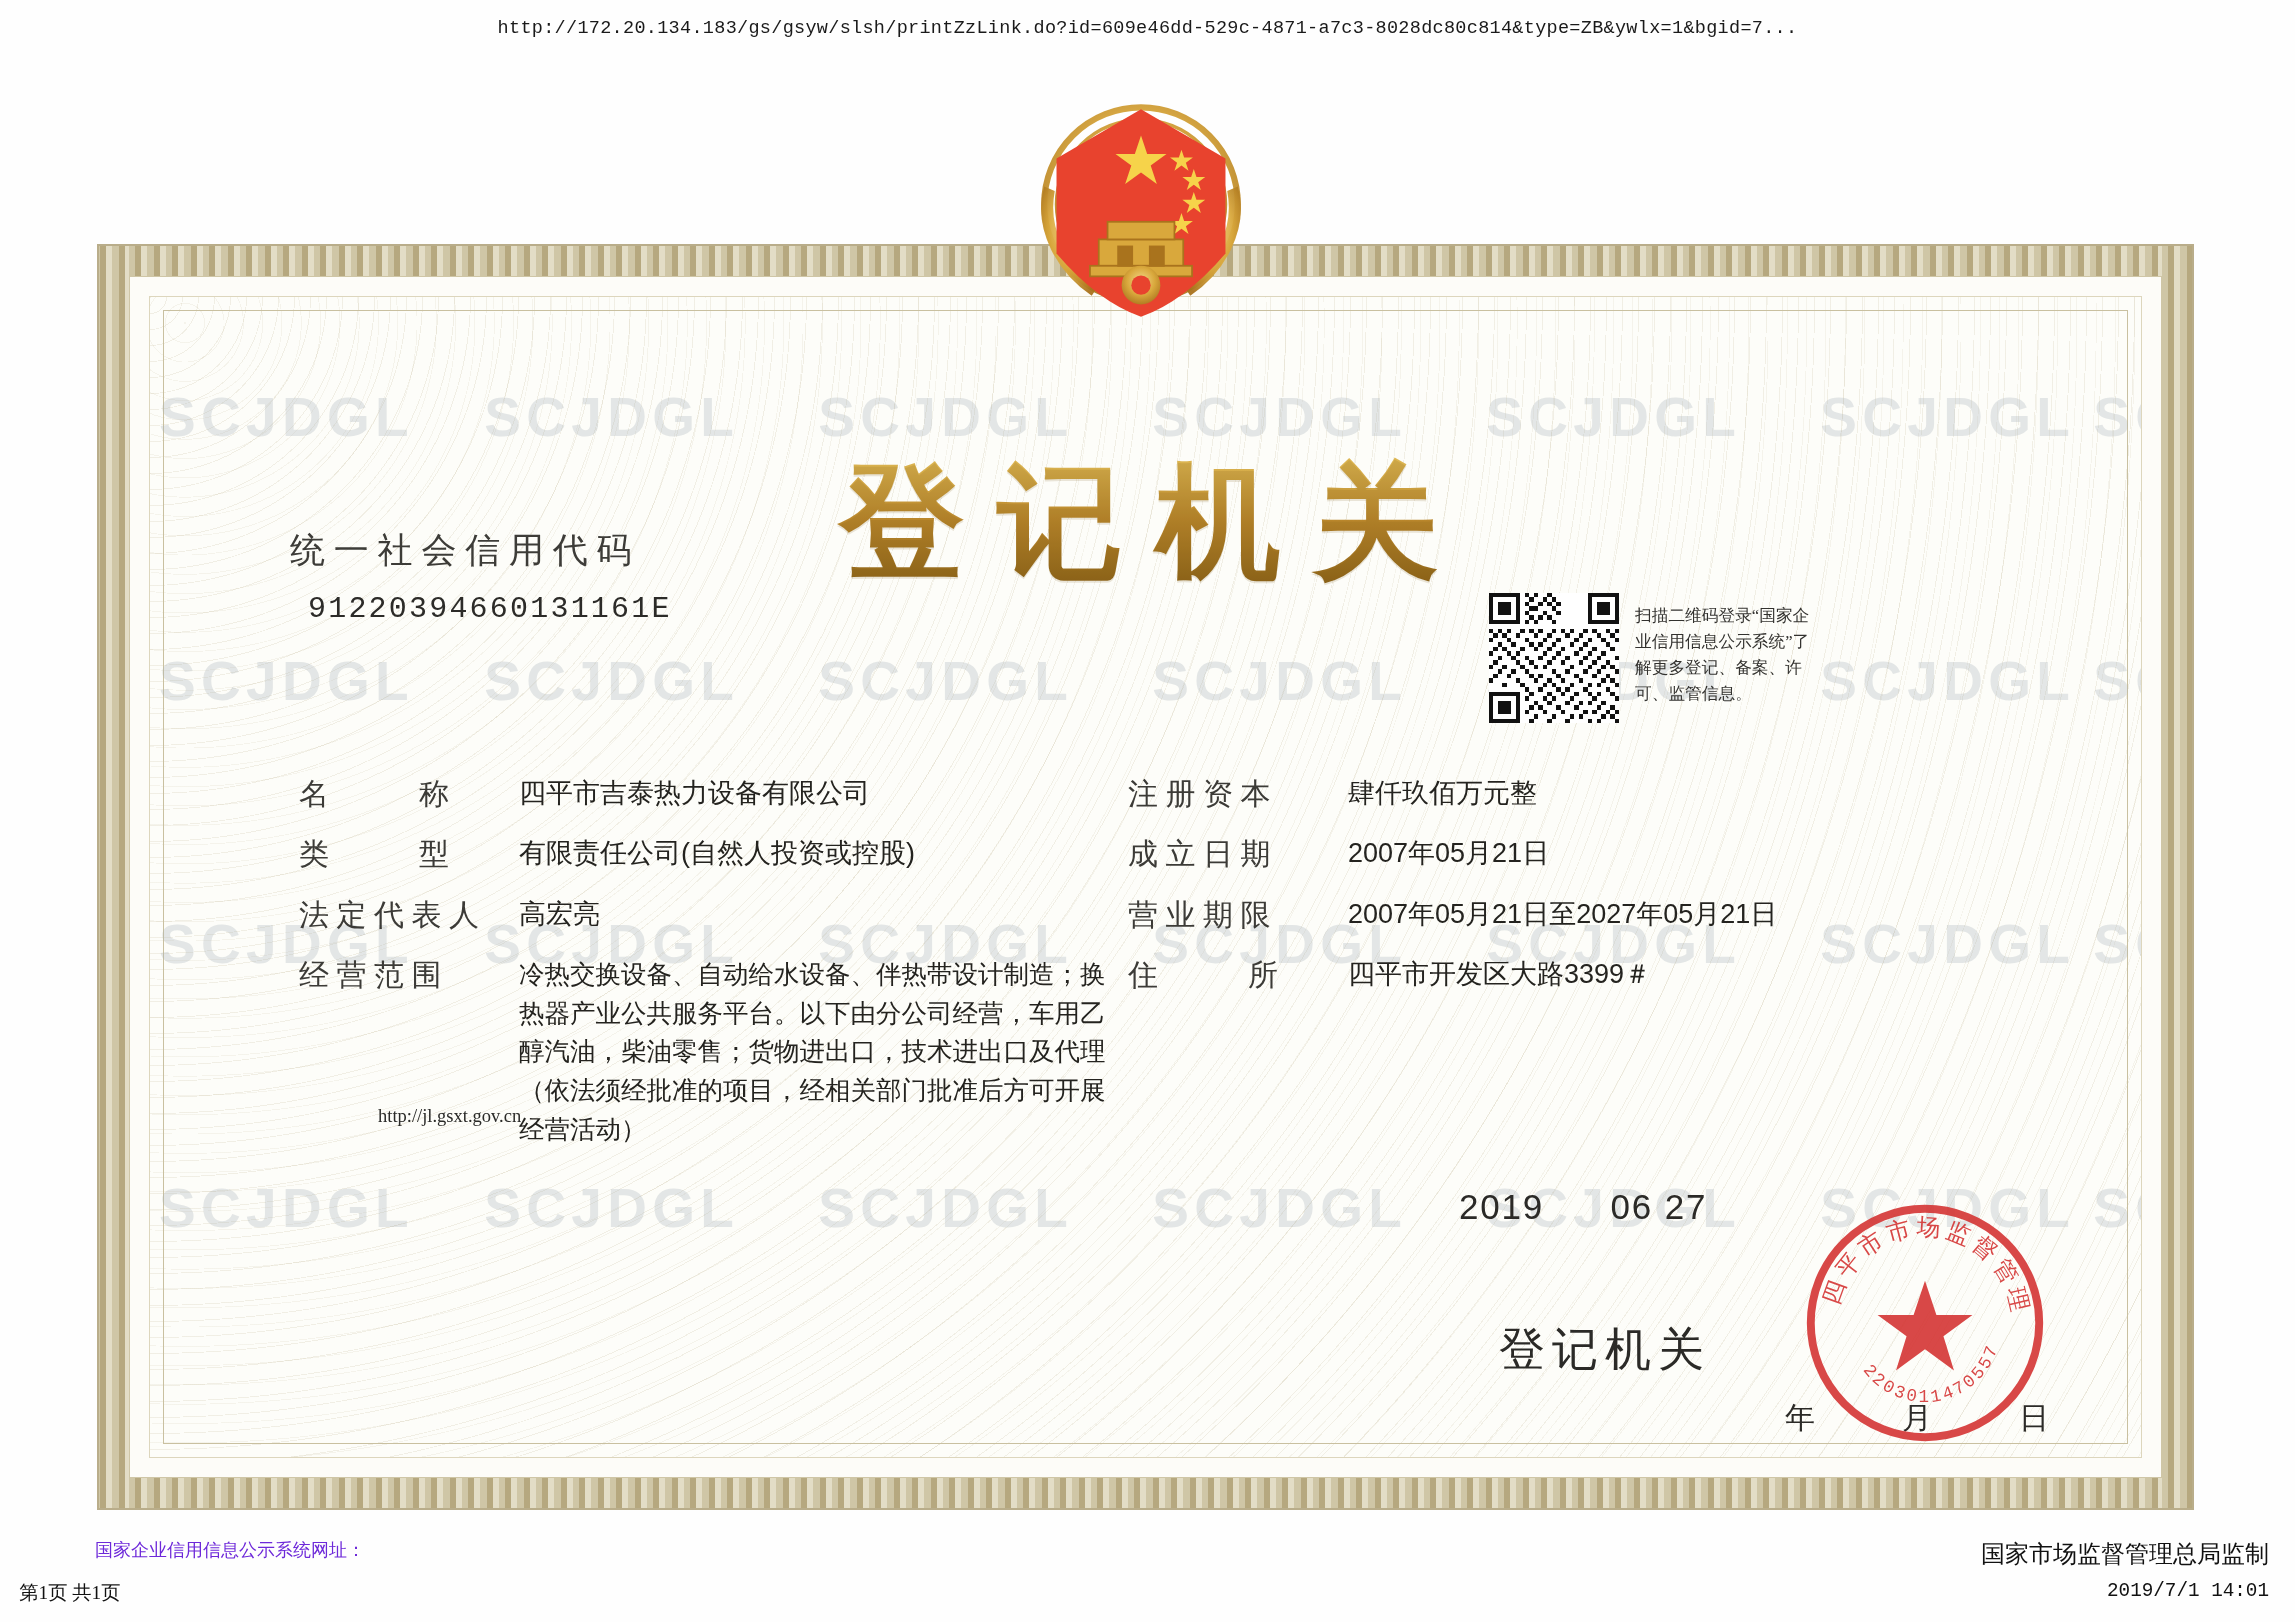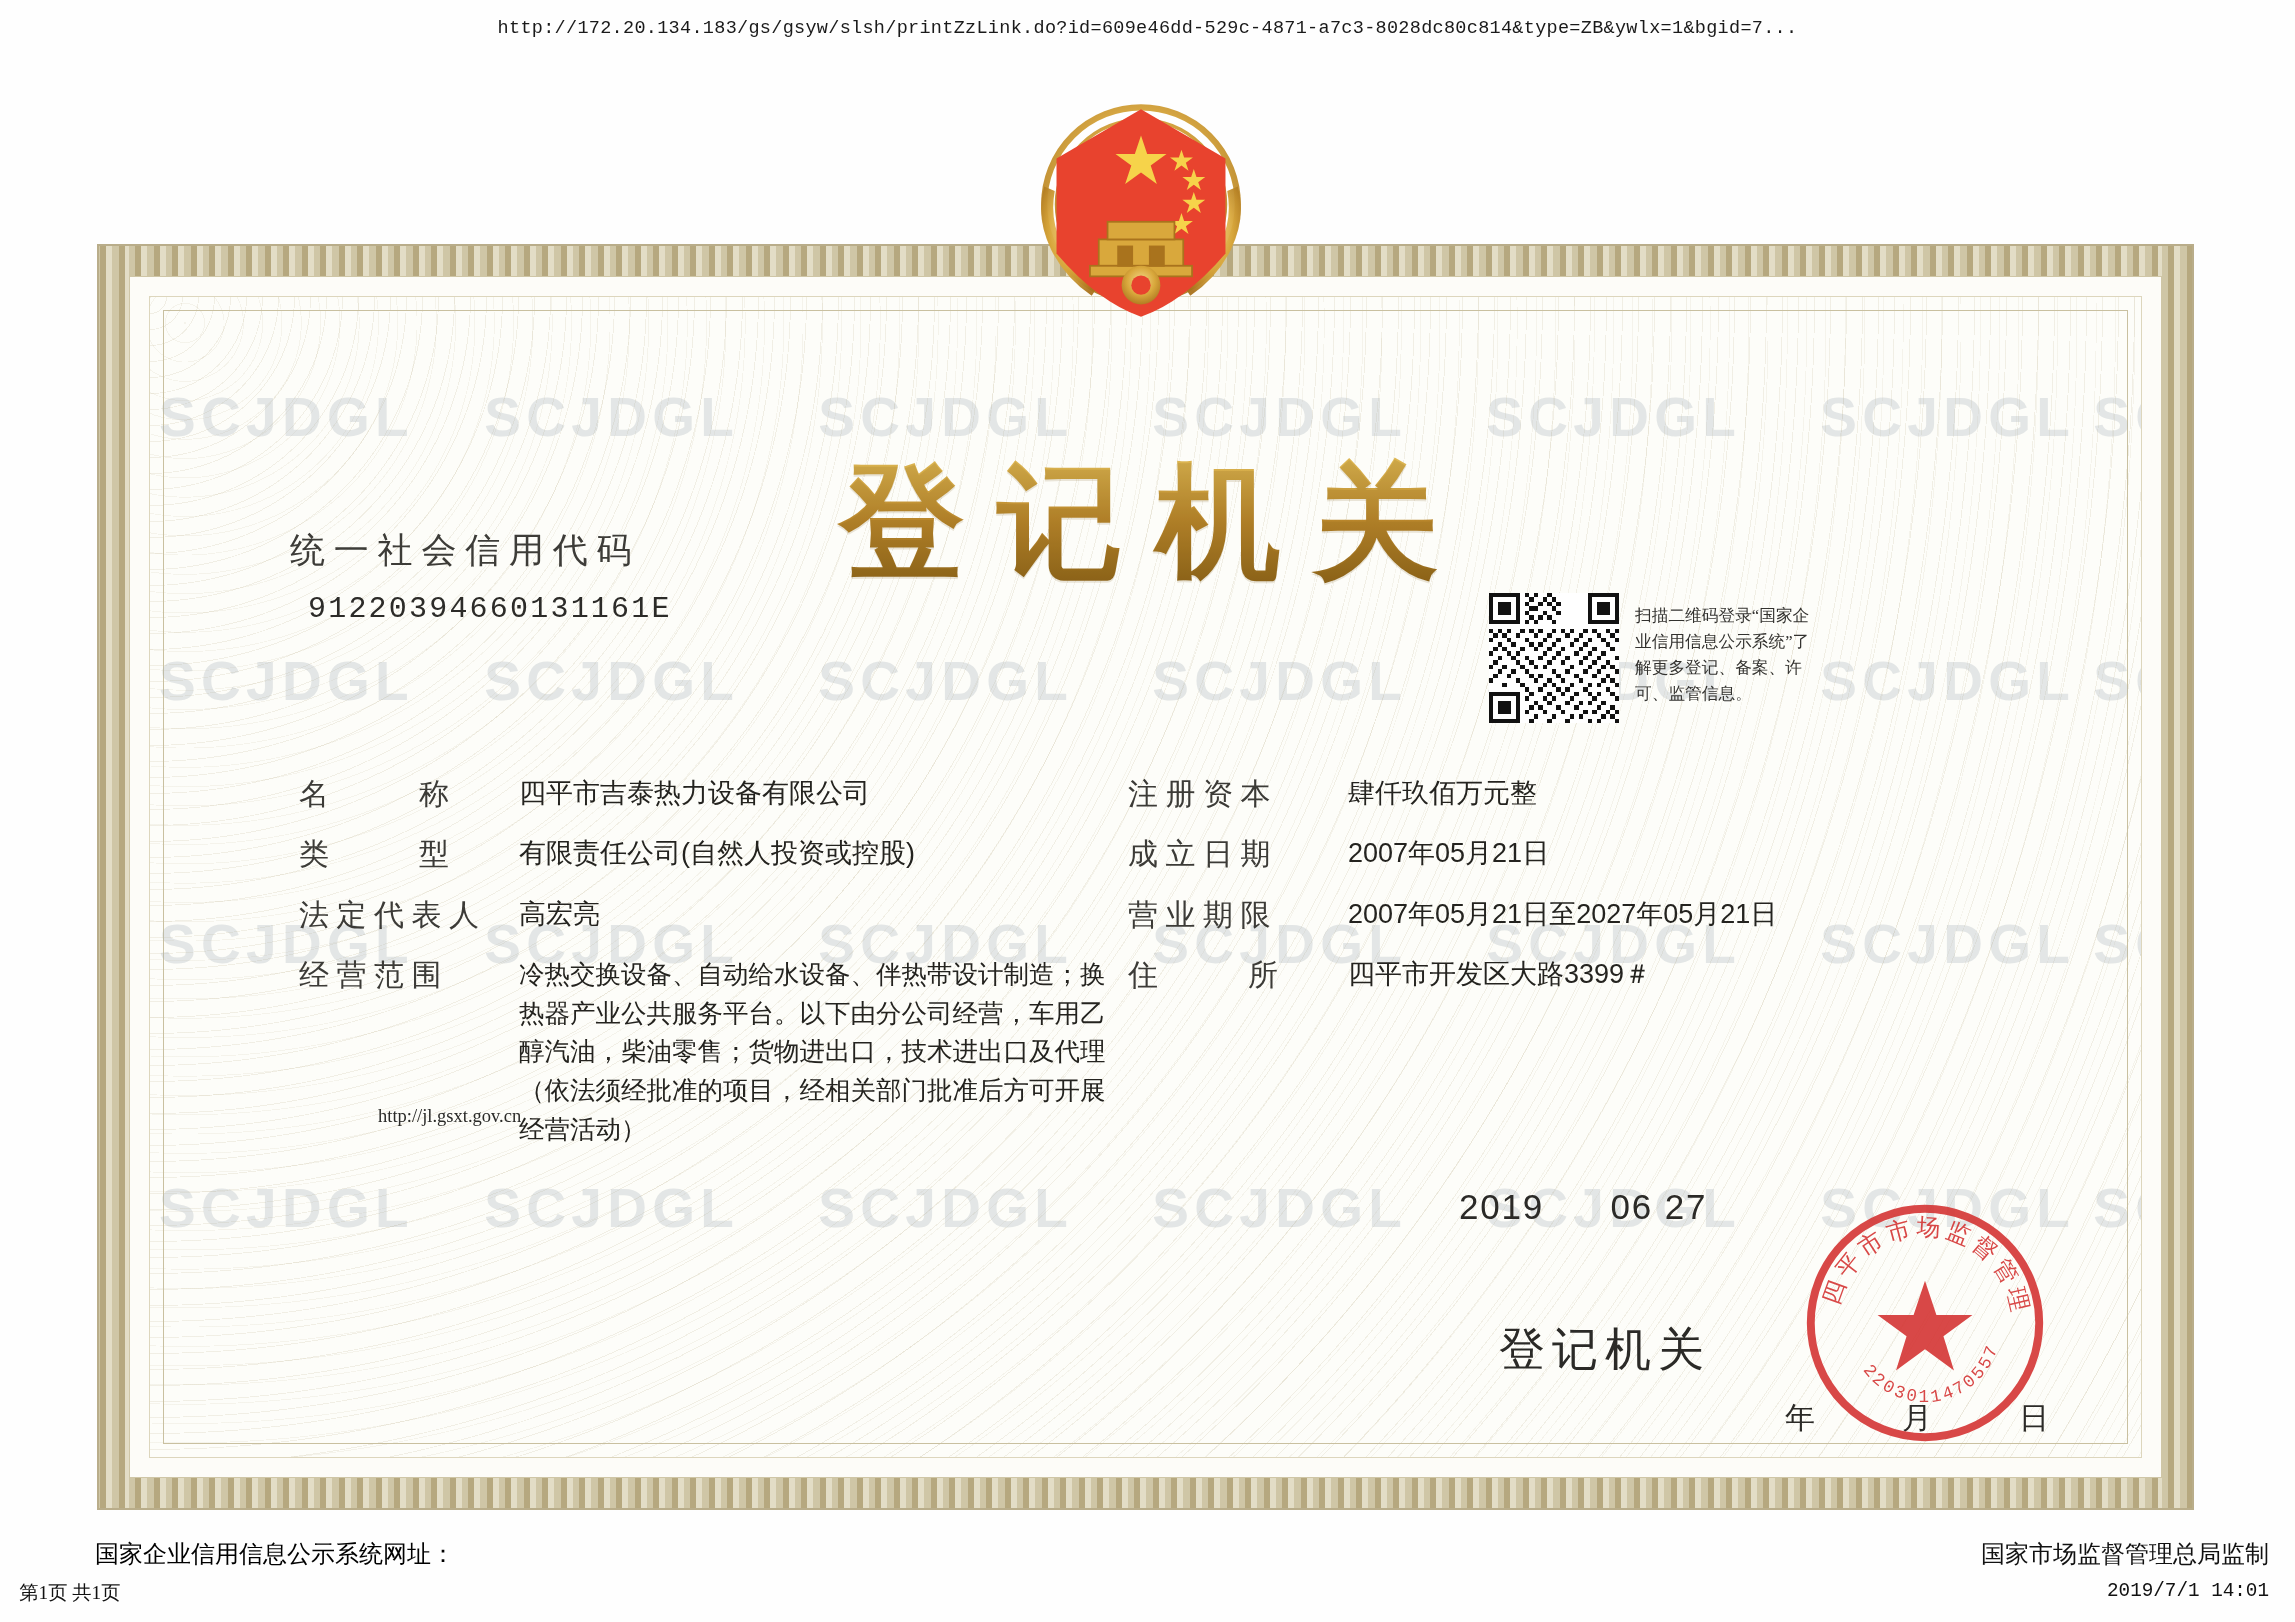--- a/index.html
+++ b/index.html
@@ -24,21 +24,21 @@
     text-align: center;
     font-family: "Liberation Mono", monospace;
     font-size: 18.5px;
     color: #1a1a1a;
     letter-spacing: 0.3px;
     white-space: nowrap;
   }
   .footer-left-line1 {
     position: absolute;
     left: 95px; top: 1538px;
-    font-size: 24px; color: #000000;
+    font-size: 18px; color: #6d28d9;
     font-family: Liberation Serif, serif;
   }
   .footer-left-line2 {
     position: absolute;
     left: 19.3px; top: 1579px;
     font-size: 19.3px; color: #111;
     font-family: "Liberation Serif", serif;
   }
   .footer-right-line1 {
     position: absolute;

